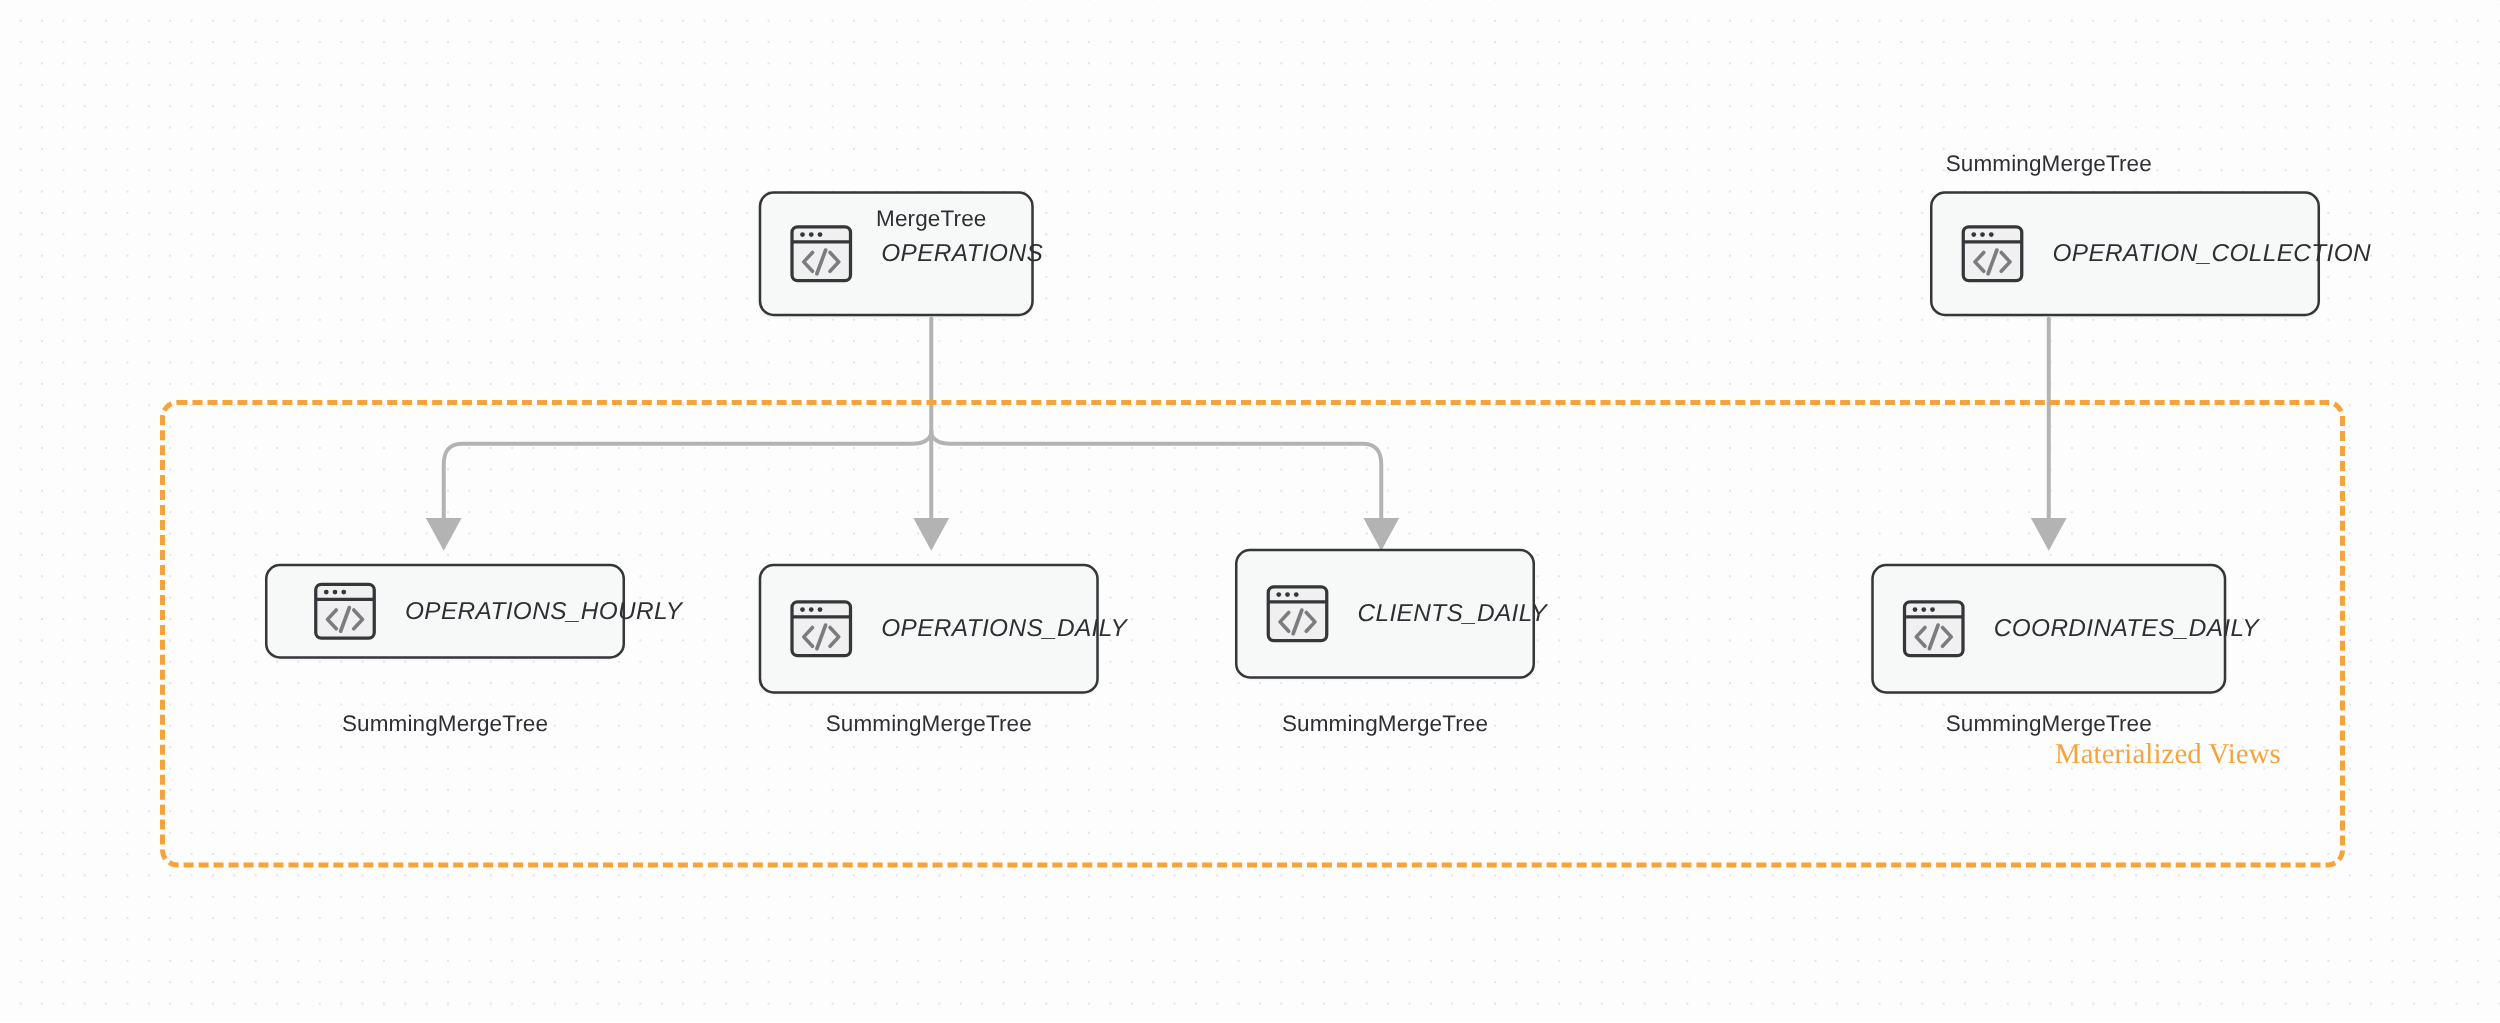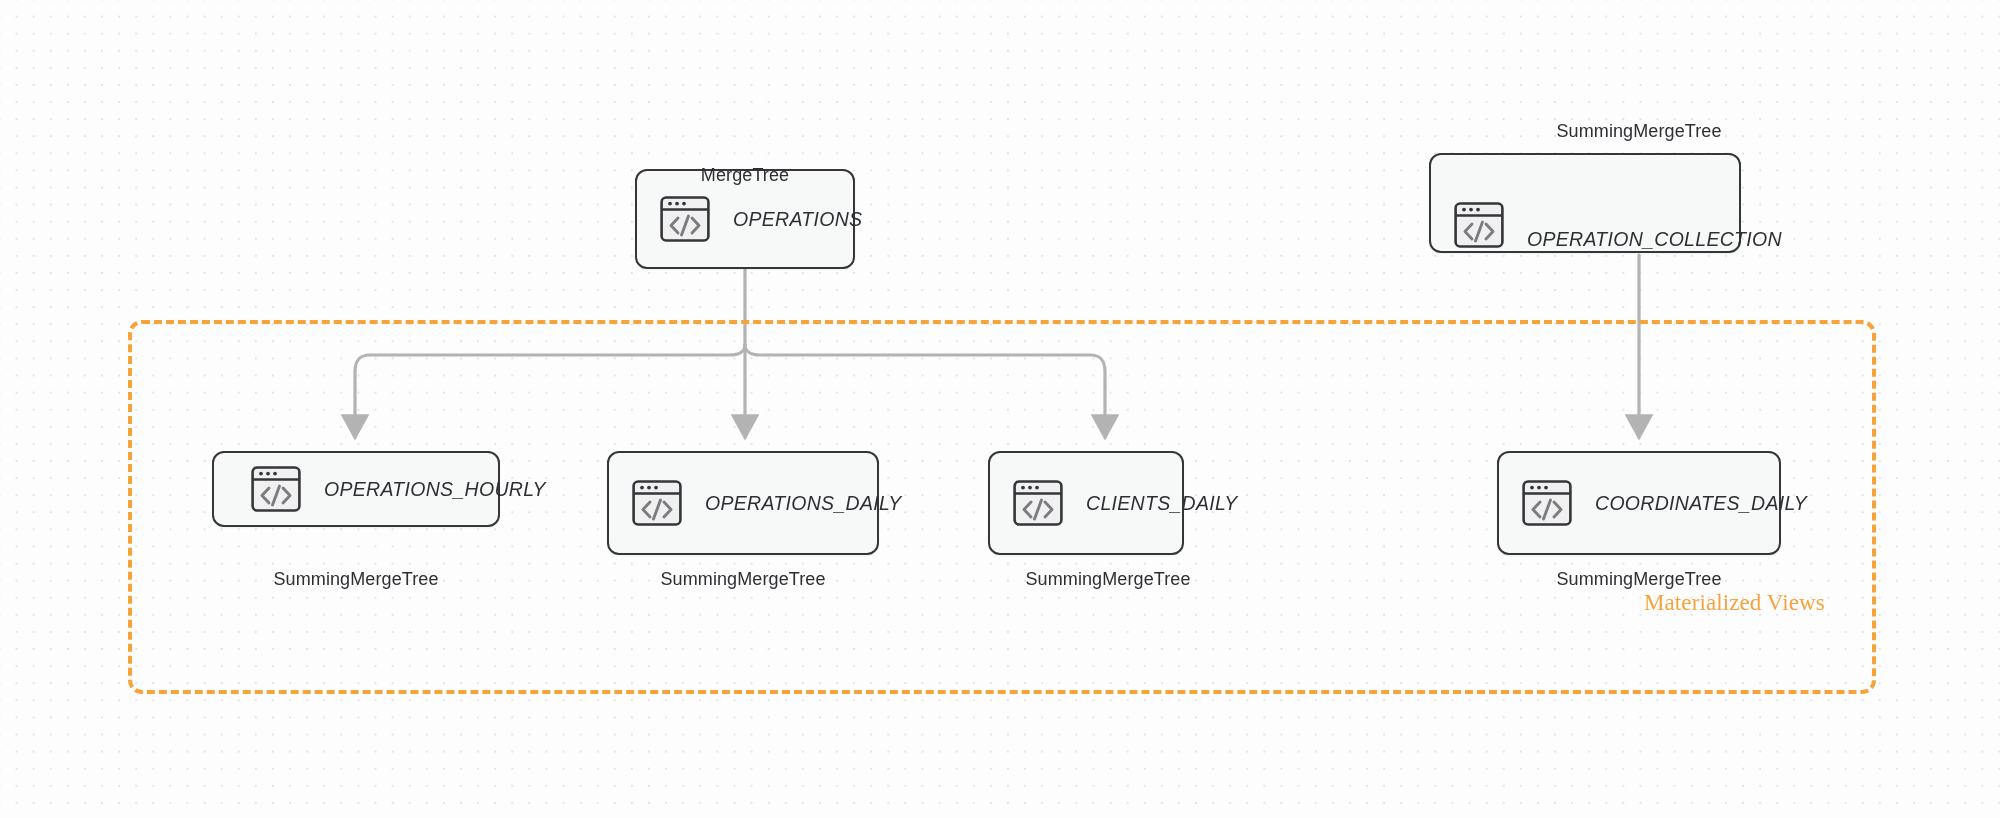--- a/index.html
+++ b/index.html
@@ -101,35 +101,35 @@
 
     <path d="M 745,345 C 745,352 752,355 760,355 L 1090,355 C 1102,355 1105,362 1105,372 L 1105,437" fill="none" stroke="#b3b3b3" stroke-width="3.2" stroke-linecap="round" marker-end="url(#arrow)"></path>
 
     <path d="M 1639,255 L 1639,437" fill="none" stroke="#b3b3b3" stroke-width="3.2" stroke-linecap="round" marker-end="url(#arrow)"></path>
   </svg>
 
   <div class="mv-group" id="mv-group" style="left: 128px; top: 320px; width: 1748px; height: 374px;"></div>
   <div class="mv-group-label" id="mv-group-label" style="left: 1644px; top: 590px;">Materialized Views</div>
 
   <div id="nodes-layer">
-      <div class="node" style="left: 635px; top: 153px; width: 220px; height: 100px; margin-top: 16px;">
+      <div class="node" style="left: 607px; top: 153px; width: 220px; height: 100px;">
         <svg class="node-icon" viewBox="0 0 52 52">
           <rect x="2.6" y="4.5" width="46.8" height="43" rx="4.5" ry="4.5" fill="#f0f0f1" stroke="#35363a" stroke-width="2.6"></rect>
           <path d="M 2.6 16.5 L 49.4 16.5" stroke="#35363a" stroke-width="2.6"></path>
           <circle cx="11" cy="10.6" r="1.9" fill="#35363a"></circle>
           <circle cx="18" cy="10.6" r="1.9" fill="#35363a"></circle>
           <circle cx="25" cy="10.6" r="1.9" fill="#35363a"></circle>
           <path d="M 19 25 L 12 32.5 L 19 40" fill="none" stroke="#7b7c80" stroke-width="2.9" stroke-linecap="round" stroke-linejoin="round"></path>
           <path d="M 33 25 L 40 32.5 L 33 40" fill="none" stroke="#7b7c80" stroke-width="2.9" stroke-linecap="round" stroke-linejoin="round"></path>
           <path d="M 29.5 23 L 22.5 42" fill="none" stroke="#7b7c80" stroke-width="2.9" stroke-linecap="round"></path>
         </svg>
         <span class="node-label">OPERATIONS</span>
       </div>
       <div class="engine-label" style="left: 635px; width: 220px; top: 121px; margin-top: 44px;">MergeTree</div>
-      <div class="node" style="left: 1429px; top: 153px; width: 312px; height: 100px; align-items: flex-end;">
+      <div class="node" style="left: 1544px; top: 153px; width: 312px; height: 100px;">
         <svg class="node-icon" viewBox="0 0 52 52">
           <rect x="2.6" y="4.5" width="46.8" height="43" rx="4.5" ry="4.5" fill="#f0f0f1" stroke="#35363a" stroke-width="2.6"></rect>
           <path d="M 2.6 16.5 L 49.4 16.5" stroke="#35363a" stroke-width="2.6"></path>
           <circle cx="11" cy="10.6" r="1.9" fill="#35363a"></circle>
           <circle cx="18" cy="10.6" r="1.9" fill="#35363a"></circle>
           <circle cx="25" cy="10.6" r="1.9" fill="#35363a"></circle>
           <path d="M 19 25 L 12 32.5 L 19 40" fill="none" stroke="#7b7c80" stroke-width="2.9" stroke-linecap="round" stroke-linejoin="round"></path>
           <path d="M 33 25 L 40 32.5 L 33 40" fill="none" stroke="#7b7c80" stroke-width="2.9" stroke-linecap="round" stroke-linejoin="round"></path>
           <path d="M 29.5 23 L 22.5 42" fill="none" stroke="#7b7c80" stroke-width="2.9" stroke-linecap="round"></path>
         </svg>
@@ -157,21 +157,21 @@
           <circle cx="11" cy="10.6" r="1.9" fill="#35363a"></circle>
           <circle cx="18" cy="10.6" r="1.9" fill="#35363a"></circle>
           <circle cx="25" cy="10.6" r="1.9" fill="#35363a"></circle>
           <path d="M 19 25 L 12 32.5 L 19 40" fill="none" stroke="#7b7c80" stroke-width="2.9" stroke-linecap="round" stroke-linejoin="round"></path>
           <path d="M 33 25 L 40 32.5 L 33 40" fill="none" stroke="#7b7c80" stroke-width="2.9" stroke-linecap="round" stroke-linejoin="round"></path>
           <path d="M 29.5 23 L 22.5 42" fill="none" stroke="#7b7c80" stroke-width="2.9" stroke-linecap="round"></path>
         </svg>
         <span class="node-label">OPERATIONS_DAILY</span>
       </div>
       <div class="engine-label" style="left: 607px; width: 272px; top: 569px;">SummingMergeTree</div>
-      <div class="node" style="left: 988px; top: 451px; width: 196px; height: 104px; justify-content: space-between;">
+      <div class="node" style="left: 988px; top: 439px; width: 240px; height: 104px; justify-content: space-between;">
         <svg class="node-icon" viewBox="0 0 52 52">
           <rect x="2.6" y="4.5" width="46.8" height="43" rx="4.5" ry="4.5" fill="#f0f0f1" stroke="#35363a" stroke-width="2.6"></rect>
           <path d="M 2.6 16.5 L 49.4 16.5" stroke="#35363a" stroke-width="2.6"></path>
           <circle cx="11" cy="10.6" r="1.9" fill="#35363a"></circle>
           <circle cx="18" cy="10.6" r="1.9" fill="#35363a"></circle>
           <circle cx="25" cy="10.6" r="1.9" fill="#35363a"></circle>
           <path d="M 19 25 L 12 32.5 L 19 40" fill="none" stroke="#7b7c80" stroke-width="2.9" stroke-linecap="round" stroke-linejoin="round"></path>
           <path d="M 33 25 L 40 32.5 L 33 40" fill="none" stroke="#7b7c80" stroke-width="2.9" stroke-linecap="round" stroke-linejoin="round"></path>
           <path d="M 29.5 23 L 22.5 42" fill="none" stroke="#7b7c80" stroke-width="2.9" stroke-linecap="round"></path>
         </svg>

